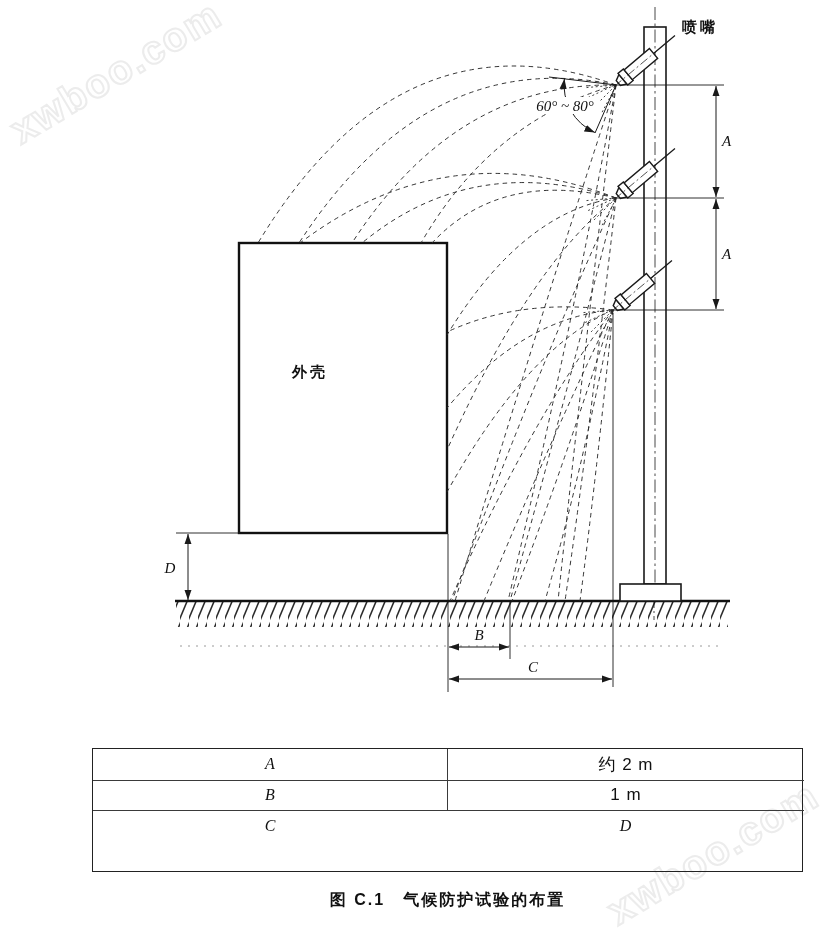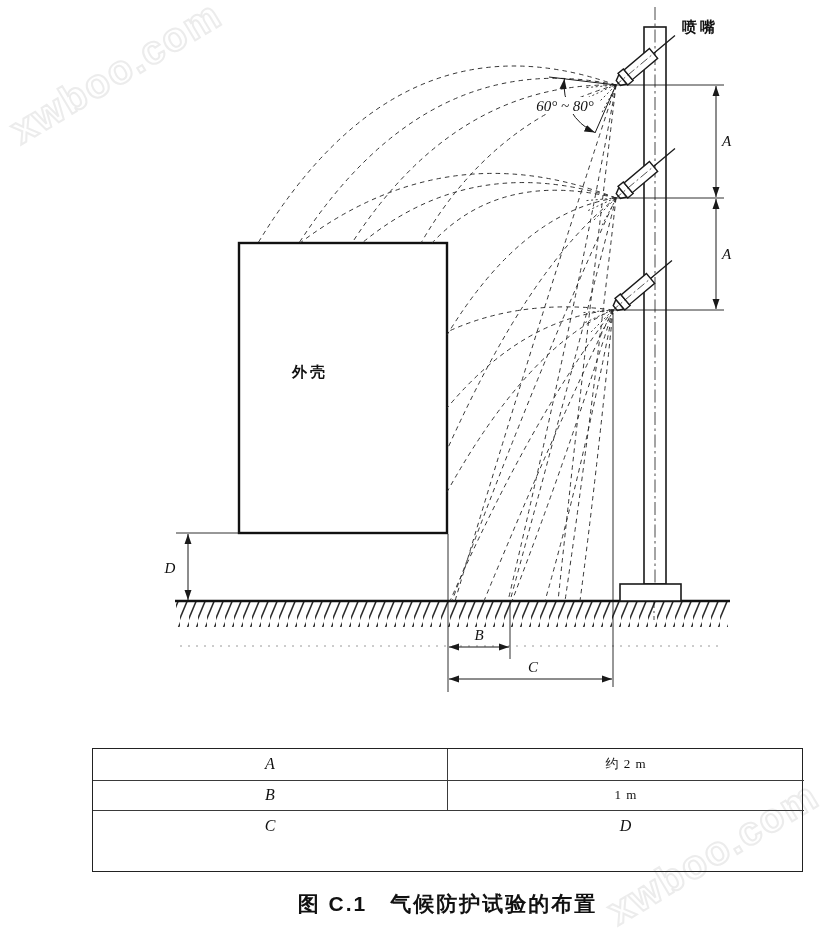--- a/index.html
+++ b/index.html
@@ -11,23 +11,23 @@
   #wm-top{left:116px;top:72px;}
   #wm-bottom{left:713px;top:853px;}
   #diagram-svg{position:absolute;left:0;top:0;}
   .dim-table{position:absolute;left:92px;top:748px;width:711px;height:124px;
       display:grid;grid-template-columns:354px 357px;grid-template-rows:repeat(4,1fr);
       border:1.6px solid #222;box-sizing:border-box;background:transparent;}
   .cell{border-top:1px solid #3a3a3a;display:flex;align-items:center;justify-content:center;color:#111;}
   .cell.r0{border-top:none;}
   .cell.value{border-left:1px solid #3a3a3a;}
   .param{font-family:"Liberation Serif",serif;font-style:italic;font-size:16px;}
-  .value-text{font-family:Liberation Serif, serif;font-size:13px;letter-spacing:1px;}
+  .value-text{font-family:Liberation Sans, sans-serif;font-size:17px;letter-spacing:1px;}
   .caption{position:absolute;left:92px;top:890px;width:711px;text-align:center;
-      font-weight:bold;font-size:21px;color:#111;letter-spacing:2px;}
+      font-weight:bold;font-size:16px;color:#111;letter-spacing:2px;}
   .dimletter{font-family:"Liberation Serif",serif;font-style:italic;font-size:15px;fill:#111;}
   .cjk{font-size:15px;fill:#111;font-weight:bold;letter-spacing:3px;}
 </style>
 </head>
 <body>
 
 <div id="page">
 
   <div class="wm" id="wm-top">xwboo.com</div>
   <div class="wm" id="wm-bottom">xwboo.com</div>

